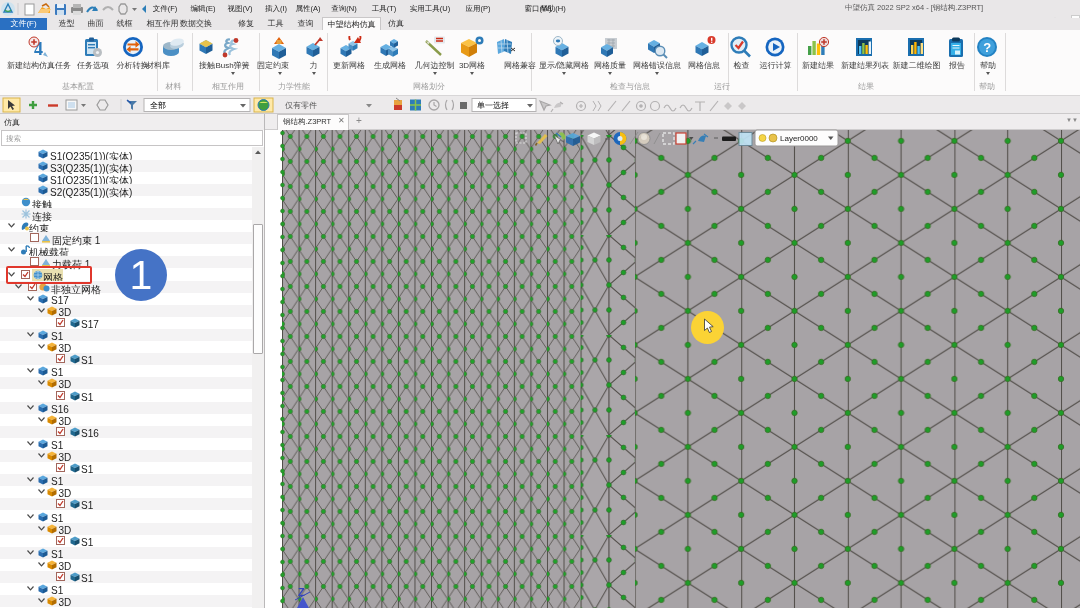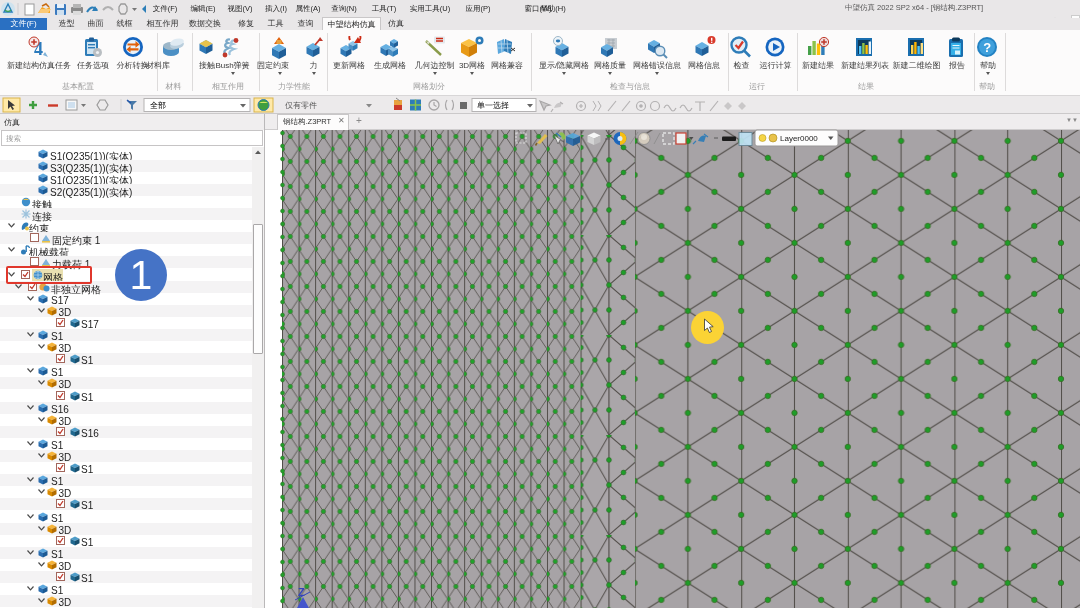--- a/index.html
+++ b/index.html
@@ -53,21 +53,21 @@
 <svg class="abs" style="left:1048px;top:17px" width="14" height="11">
       <path d="M2 6 L7 1.5 L12 6 M3.5 5.5 L3.5 9.5 L10.5 9.5 L10.5 5.5" fill="none" stroke="#8a8a8a" stroke-width="1.2"></path>
     </svg>
 <div class="abs" style="left:1071px;top:15px;width:9px;height:14px;background:#fdfdfd;border:1px solid #cccccc;font-size:7px;color:#555;text-align:center;line-height:13px">宜</div>
 <div class="abs" style="left:0;top:18px;width:1080px;height:12px;background:#e9e7e8"></div>
 <div class="abs" style="left:0;top:18px;width:47px;height:12px;background:#2a70c2;color:#fff;font-size:8px;text-align:center;line-height:12px">文件(F)</div>
 <div class="tab" style="left:66.6px">造型</div>
 <div class="tab" style="left:95.6px">曲面</div>
 <div class="tab" style="left:124.6px">线框</div>
 <div class="tab" style="left:162.5px">相互作用</div>
-<div class="tab" style="left:205px">数据交换</div>
+<div class="tab" style="left:196px">数据交换</div>
 <div class="tab" style="left:246px">修复</div>
 <div class="tab" style="left:275.5px">工具</div>
 <div class="tab" style="left:305.5px">查询</div>
 <div class="tab" style="left:396px">仿真</div>
 <div class="abs" style="left:322px;top:17px;width:59px;height:13px;background:#fcfbfb;border:1px solid #c9c7c8;border-bottom:none;font-size:8px;color:#222;text-align:center;line-height:13px">中望结构仿真</div>
 <div class="abs" style="left:0;top:30px;width:1080px;height:65.5px;background:#fcfbfb;border-bottom:1px solid #d8d6d7"></div>
 <div class="sep" style="left:157px"></div>
 <div class="sep" style="left:191.5px"></div>
 <div class="sep" style="left:259px"></div>
 <div class="sep" style="left:327px"></div>
@@ -75,21 +75,21 @@
 <div class="sep" style="left:728px"></div>
 <div class="sep" style="left:797px"></div>
 <div class="sep" style="left:974px"></div>
 <div class="sep" style="left:1005px"></div>
 <div class="grplbl" style="left:78px">基本配置</div>
 <div class="grplbl" style="left:173.5px">材料</div>
 <div class="grplbl" style="left:228px">相互作用</div>
 <div class="grplbl" style="left:294px">力学性能</div>
 <div class="grplbl" style="left:429px">网格划分</div>
 <div class="grplbl" style="left:630px">检查与信息</div>
-<div class="grplbl" style="left:757px">运行</div>
+<div class="grplbl" style="left:722px">运行</div>
 <div class="grplbl" style="left:866px">结果</div>
 <div class="grplbl" style="left:987px">帮助</div>
 <svg class="abs" style="left:26px;top:36px" width="26" height="24">
       <text x="8" y="19" font-size="18" font-weight="bold" fill="#2b7abc" font-family="Liberation Serif,serif">4</text>
       <circle cx="8" cy="6" r="5" fill="#f7e9e9" stroke="#c0392b" stroke-width="1"></circle>
       <path d="M8 3.2 L8 8.8 M5.2 6 L10.8 6" stroke="#c0392b" stroke-width="1.6"></path>
       <path d="M19 16 l3 5 l-5 -2" fill="#7fb2d8"></path>
     </svg>
 <svg class="abs" style="left:80px;top:36px" width="26" height="24">
       <rect x="5" y="3" width="13" height="17" rx="1.5" fill="#2e7cb8"></rect>
@@ -264,21 +264,21 @@
 <div class="rblbl" style="left:273px">固定约束</div>
 <div class="rbarr" style="left:280px"></div>
 <div class="rblbl" style="left:313.5px">力</div>
 <div class="rbarr" style="left:313.5px"></div>
 <div class="rblbl" style="left:349px">更新网格</div>
 <div class="rblbl" style="left:390px">生成网格</div>
 <div class="rblbl" style="left:434.5px">几何边控制</div>
 <div class="rbarr" style="left:434.5px"></div>
 <div class="rblbl" style="left:472px">3D网格</div>
 <div class="rbarr" style="left:472px"></div>
-<div class="rblbl" style="left:507px">网格兼容</div>
+<div class="rblbl" style="left:520px">网格兼容</div>
 <div class="rblbl" style="left:564px">显示/隐藏网格</div>
 <div class="rbarr" style="left:564px"></div>
 <div class="rblbl" style="left:610px">网格质量</div>
 <div class="rbarr" style="left:610px"></div>
 <div class="rblbl" style="left:657px">网格错误信息</div>
 <div class="rbarr" style="left:657px"></div>
 <div class="rblbl" style="left:704px">网格信息</div>
 <div class="rblbl" style="left:741.5px">检查</div>
 <div class="rblbl" style="left:775.5px">运行计算</div>
 <div class="rblbl" style="left:818px">新建结果</div>

